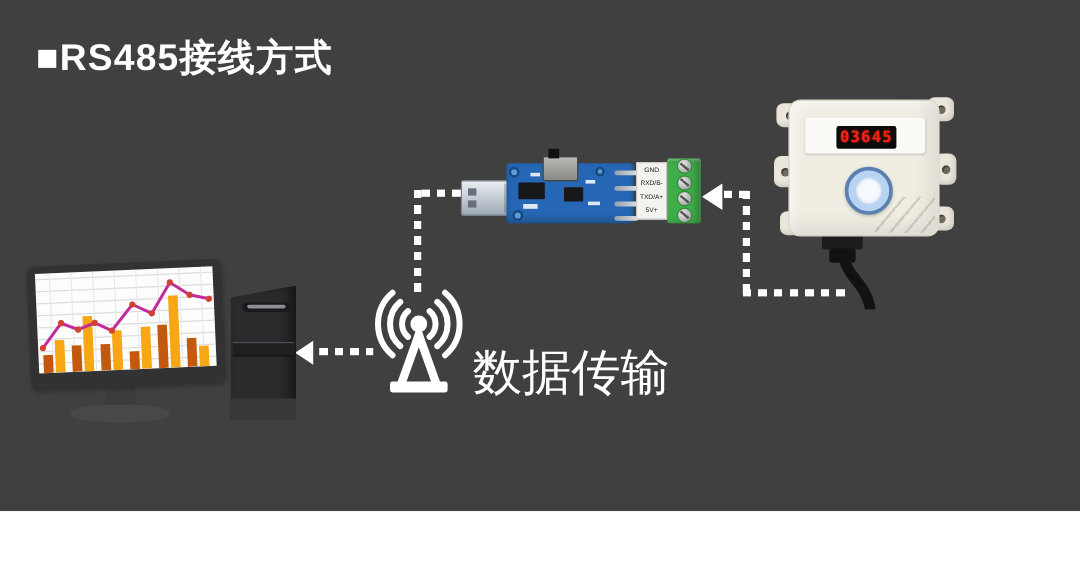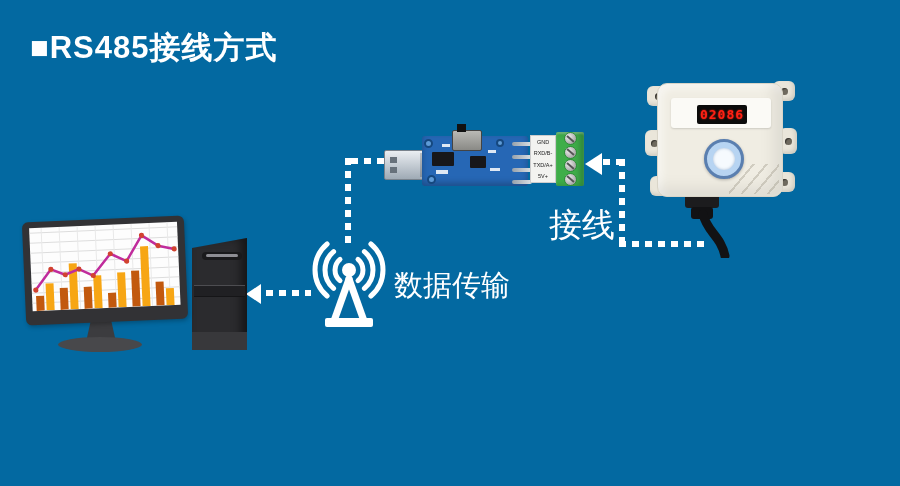--- a/index.html
+++ b/index.html
@@ -1,17 +1,17 @@
 <!DOCTYPE html>
 <html><head>
 <meta charset="utf-8">
 <style>
   html,body{margin:0;padding:0;}
   body{font-family:"Liberation Sans", sans-serif;}
-  .stage{position:relative;width:900px;height:486px;background:#0369a1;overflow:hidden;}
+  .stage{position:relative;width:900px;height:426px;background:#404040;overflow:hidden;}
   .abs{position:absolute;}
 
   
   .dash-h{position:absolute;height:6px;background:repeating-linear-gradient(90deg,#fff 0 7px,transparent 7px 13px);}
   .dash-v{position:absolute;width:6px;background:repeating-linear-gradient(180deg,#fff 0 7px,transparent 7px 13px);}
   .arrow-left{position:absolute;width:0;height:0;border-top:11px solid transparent;border-bottom:11px solid transparent;border-right:17px solid #fff;}
 
   
   .converter{position:absolute;left:384px;top:126px;width:202px;height:64px;}
   .usb{position:absolute;left:0;top:24px;width:46px;height:28px;background:linear-gradient(180deg,#EAEef2,#9FAAB5);border:1px solid #79828C;border-radius:2px;}
@@ -50,21 +50,21 @@
   .tower .band{position:absolute;left:2px;top:47px;width:51px;height:10px;background:#202023;border-top:1px solid #4D4D51;border-bottom:1px solid #151517;}
   .tower .foot{position:absolute;left:0;bottom:0;width:55px;height:18px;background:#38383B;}
   .monitor{position:absolute;left:24px;top:219px;width:162px;height:103px;background:#323235;border-radius:6px;transform:rotate(-2.5deg);box-shadow:1px 2px 4px rgba(0,0,0,.25);}
   .screen{position:absolute;left:7px;top:6px;width:148px;height:83px;background:#FDFDFD;overflow:hidden;}
   .neck{position:absolute;left:86px;top:318px;width:30px;height:24px;background:#3C3C3F;clip-path:polygon(18% 0,82% 0,100% 100%,0 100%);}
   .mbase{position:absolute;left:58px;top:337px;width:84px;height:15px;background:#48484B;border-radius:50%;}
 
   .title{position:absolute;left:30px;top:27px;font-size:31px;font-weight:700;color:#fff;letter-spacing:1px;}
   .lbl-converter{position:absolute;left:378px;top:85px;font-size:30px;color:#fff;}
   .lbl-wiring{position:absolute;left:549px;top:203px;font-size:33px;color:#fff;}
-  .lbl-transfer{position:absolute;left:394px;top:266px;font-size:29px;color:#fff;font-family:Liberation Mono, monospace;}
+  .lbl-transfer{position:absolute;left:394px;top:283px;font-size:41px;color:#fff;font-family:Liberation Mono, monospace;}
   .lbl-computer{position:absolute;left:90px;top:353px;font-size:30px;color:#fff;letter-spacing:2px;}
 </style>
 </head>
 <body>
 
 <div class="stage">
 
   <div class="title">■RS485接线方式</div>
 
 
@@ -85,21 +85,20 @@
     <line x1="47" y1="34" x2="62" y2="76" stroke="#fff" stroke-width="7" stroke-linecap="round"></line>
     <rect x="23" y="73" width="48" height="9" rx="2" fill="#fff"></rect>
     <path d="M 38,14.3 A 14 14 0 0 0 38,35.7" fill="none" stroke="#fff" stroke-width="5" stroke-linecap="round"></path>
     <path d="M 31.6,6.6 A 24 24 0 0 0 31.6,43.4" fill="none" stroke="#fff" stroke-width="5" stroke-linecap="round"></path>
     <path d="M 25.1,-1 A 34 34 0 0 0 25.1,51" fill="none" stroke="#fff" stroke-width="5" stroke-linecap="round"></path>
     <path d="M 56,14.3 A 14 14 0 0 1 56,35.7" fill="none" stroke="#fff" stroke-width="5" stroke-linecap="round"></path>
     <path d="M 62.4,6.6 A 24 24 0 0 1 62.4,43.4" fill="none" stroke="#fff" stroke-width="5" stroke-linecap="round"></path>
     <path d="M 68.9,-1 A 34 34 0 0 1 68.9,51" fill="none" stroke="#fff" stroke-width="5" stroke-linecap="round"></path>
   </svg>
 
-  <div class="lbl-wiring">接线</div>
   <div class="lbl-transfer">数据传输</div>
 
   <div class="converter">
     <div class="usb">
       <div class="hole" style="top:6px;"></div>
       <div class="hole" style="top:16px;"></div>
       <div class="seam"></div>
     </div>
     <div class="pcb"></div>
     <div class="pcbhole" style="left:40px;top:13px;"></div>
@@ -159,21 +158,21 @@
         <i></i>
       </div>
     <div class="gland1"></div>
     <div class="gland2"></div>
     <svg class="abs" style="left:38px;top:132px;" width="58" height="48" viewBox="0 0 58 48">
       <path d="M 20,4 C 24,22 38,26 42,46" fill="none" stroke="#121214" stroke-width="9" stroke-linecap="round"></path>
     </svg>
     <div class="sbody"></div>
     <div class="chevrons"></div>
     <div class="panel"></div>
-    <div class="led">02086</div>
+    <div class="led">03645</div>
     <div class="btn-outer">
       <div class="btn-inner"></div>
     </div>
   </div>
 
   <div class="tower">
     <div class="slot"></div>
     <div class="slotline"></div>
     <div class="band"></div>
     <div class="foot"></div>

